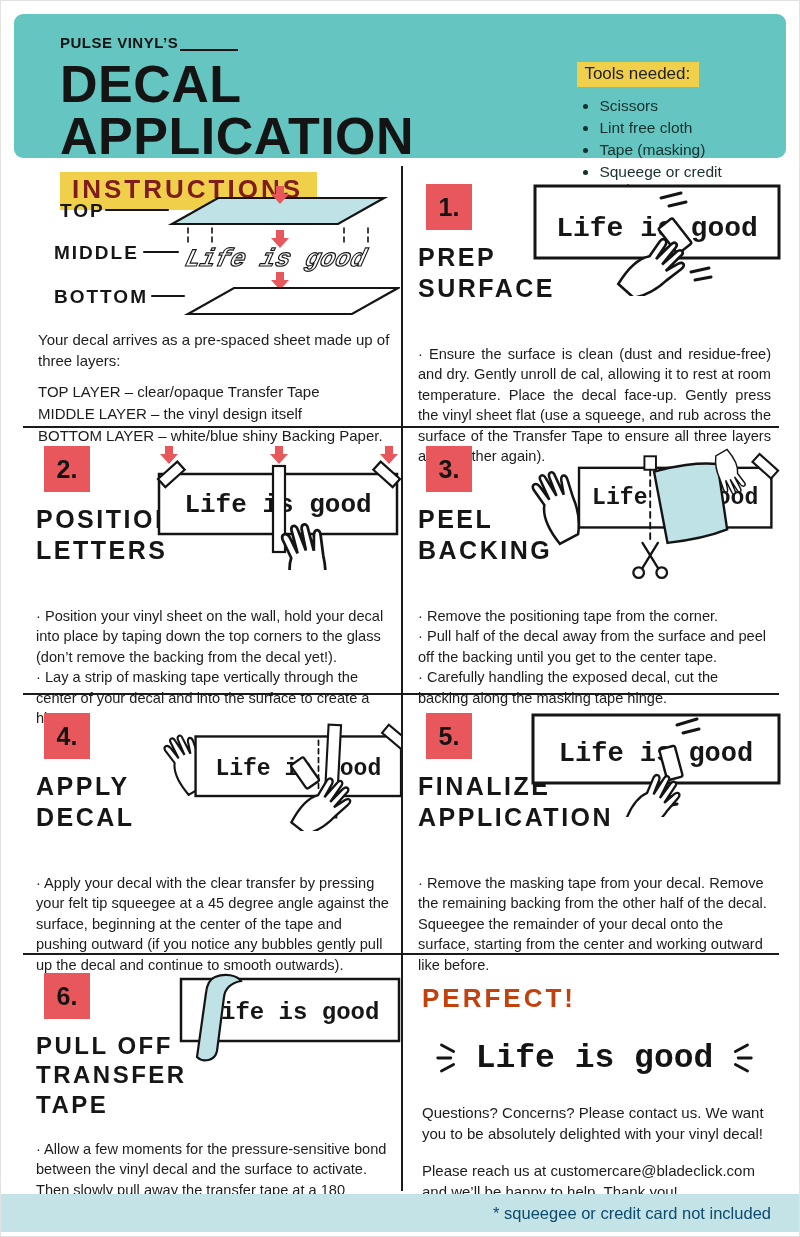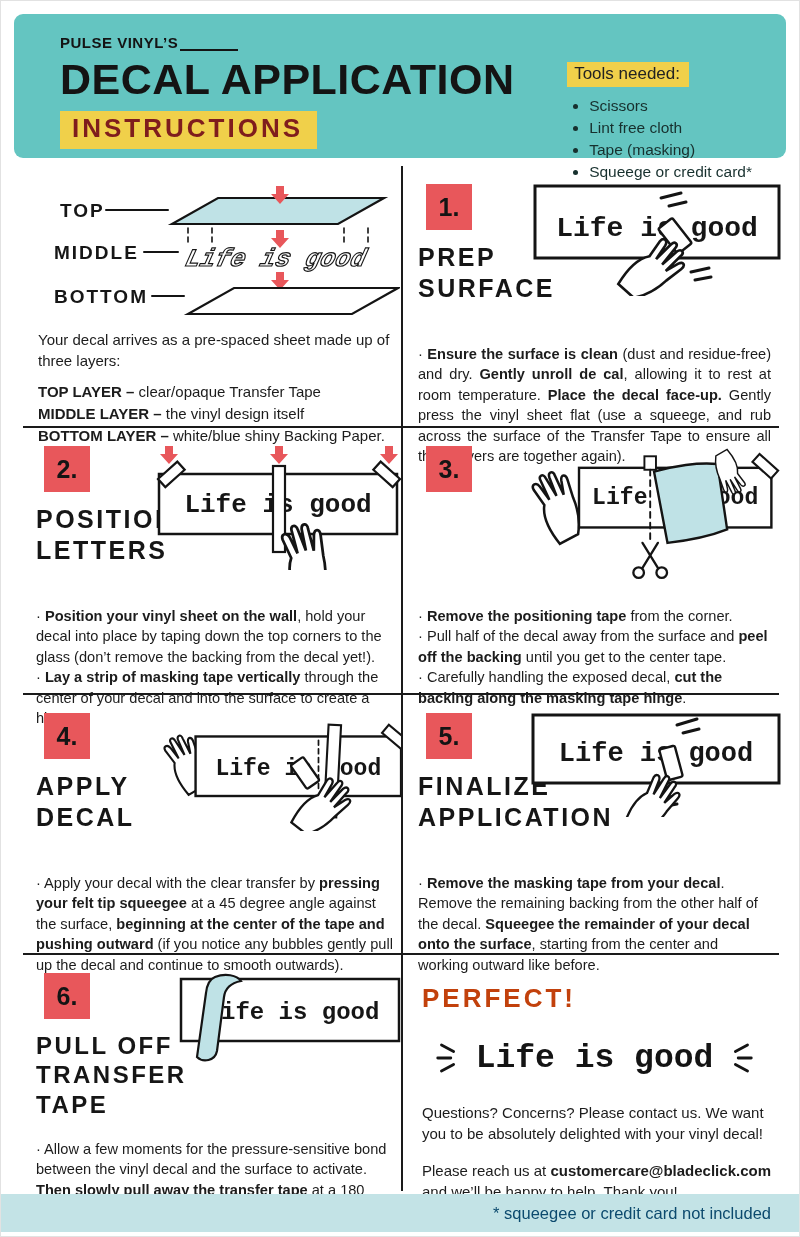--- a/index.html
+++ b/index.html
@@ -3,21 +3,21 @@
 <meta charset="utf-8">
 <style>
   html,body{margin:0;padding:0;background:#fff;}
   .page{position:relative;width:800px;height:1237px;background:#fff;border:1px solid #e2e2e2;
         box-sizing:border-box;font-family:"Liberation Sans",sans-serif;color:#1c1c1c;overflow:hidden;}
   
   .hdr{position:absolute;top:13px;left:13px;right:13px;height:144px;background:#64c5c1;
        display:flex;justify-content:space-between;box-sizing:border-box;padding:20px 34px 0 46px;border-radius:9px;}
   .brand{font-size:15px;font-weight:700;letter-spacing:.5px;color:#141414;display:flex;align-items:flex-end;gap:2px;}
   .brand-rule{display:inline-block;width:58px;border-bottom:2px solid #141414;height:12px;}
-  .hdr-title{font-size:43px;font-weight:800;letter-spacing:.5px;color:#141414;margin:7px 0 10px 0;line-height:1;}
+  .hdr-title{font-size:52px;font-weight:800;letter-spacing:.5px;color:#141414;margin:7px 0 10px 0;line-height:1;}
   .hdr-sub{display:inline-block;background:#f0d04a;color:#7f1d1d;font-size:26px;font-weight:700;
            letter-spacing:3px;padding:2px 14px 5px 12px;}
   .tools{margin-top:28px;color:#16312f;}
   .tools-label{display:inline-block;background:#f0d04a;color:#222;font-size:17px;padding:2px 9px 3px 7px;}
   .tools ul{margin:10px 0 0 0;padding-left:22px;}
   .tools li{font-size:15.5px;margin-bottom:4px;color:#17302e;}
   
   .grid{position:absolute;top:165px;left:22px;width:756px;display:grid;
         grid-template-columns:378px 378px;grid-template-rows:260px 267px 260px 238px;}
   .cell{position:relative;box-sizing:border-box;padding:14px 8px 0 13px;overflow:visible;}
@@ -25,21 +25,21 @@
   .cell.rt{border-top:2px solid #1a1a1a;}
   .step-top{position:relative;height:150px;}
   .step-top.tall{height:156px;}
   .badge{width:46px;height:46px;background:#e8575b;color:#141414;font-size:25px;font-weight:700;
          display:flex;align-items:center;justify-content:center;margin:4px 0 0 8px;}
   .step-title{font-size:25px;font-weight:800;letter-spacing:2.5px;line-height:1.22;margin:12px 0 0 0;
               white-space:pre-line;color:#161616;}
   .illus{position:absolute;top:0;right:-10px;}
   .step-body{font-size:14.6px;line-height:1.4;margin:10px 0 0 0;white-space:pre-wrap;color:#1c1c1c;}
   .step-body.j{text-align:justify;}
-  b{font-weight:700;}
+  b{font-weight:400;}
   
   .intro-svg{display:block;margin:4px 0 0 10px;}
   .intro-p{font-size:15px;line-height:1.38;margin:12px 0 10px 2px;}
   .layer-line{font-size:15px;line-height:1.45;margin-left:2px;}
   
   .perfect-title{font-size:26px;font-weight:800;letter-spacing:3px;margin:14px 0 0 4px;color:#c2410c;}
   .perfect-decal{display:flex;align-items:center;justify-content:center;gap:14px;margin-top:24px;}
   .perfect-decal .txt{font-family:"Liberation Mono",monospace;font-weight:700;font-size:33px;color:#141414;}
   .perfect-p{font-size:15px;line-height:1.4;margin:24px 0 0 4px;}
   .perfect-p + .perfect-p{margin-top:16px;}
@@ -147,20 +147,22 @@
           </g>
         </svg>
       </div>
       <p class="step-body"><span>· </span><b>Position your vinyl sheet on the wall</b><span>, hold your decal into place by taping down the top corners to the glass (don’t remove the backing from the decal yet!).
 · </span><b>Lay a strip of masking tape vertically</b><span> through the center of your decal and into the surface to create a hinge.</span></p>
     </section>
 
     <section class="cell rt cr">
       <div class="step-top">
         <div class="badge">3.</div>
+        <h2 class="step-title">PEEL
+BACKING</h2>
         <svg class="illus" width="252" height="136" viewBox="0 0 262 136">
           <path class="paper" stroke-width="2.2" transform="translate(30,62) rotate(-28) scale(1.2)" d="M-13,28 C-16,12 -15,0 -9,-8 L-11,-24 C-11,-29 -6,-29 -5,-24 L-3,-10 L-2,-28 C-2,-33 3,-33 3,-28 L4,-10 L6,-27 C7,-32 12,-31 11,-26 L10,-8 L14,-20 C16,-25 20,-23 19,-18 L16,-2 C15,10 11,20 5,28 Z"></path>
           <rect class="paper" x="52" y="20" width="200" height="62" stroke-width="2.5"></rect>
           <text class="decal-t" x="152" y="58" text-anchor="middle" font-size="24">Life is good</text>
           <rect class="paper" x="120" y="8" width="12" height="14" stroke-width="2"></rect>
           <line class="ink" x1="126" y1="22" x2="126" y2="98" stroke-width="2" stroke-dasharray="6 5"></line>
           <path class="tealfill" stroke-width="2.5" d="M130,24 C150,18 176,14 196,16 L206,84 C186,92 162,96 144,98 Z"></path>
           <path class="paper" stroke-width="2" transform="translate(208,24) rotate(150) scale(0.75)" d="M-13,28 C-16,12 -15,0 -9,-8 L-11,-24 C-11,-29 -6,-29 -5,-24 L-3,-10 L-2,-28 C-2,-33 3,-33 3,-28 L4,-10 L6,-27 C7,-32 12,-31 11,-26 L10,-8 L14,-20 C16,-25 20,-23 19,-18 L16,-2 C15,10 11,20 5,28 Z"></path>
           <rect class="paper" x="-13" y="-5" width="26" height="11" transform="translate(246,18) rotate(42)" stroke-width="2.2"></rect>
           <g class="ink" stroke-width="2.4">

